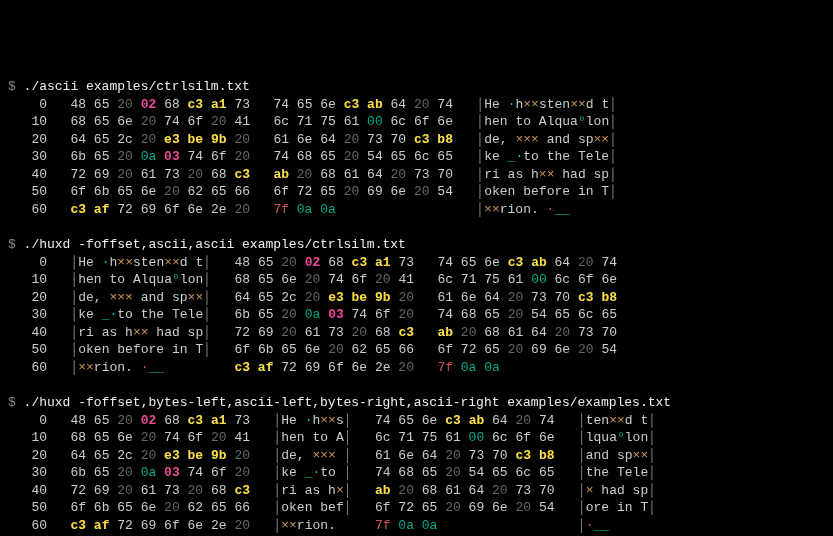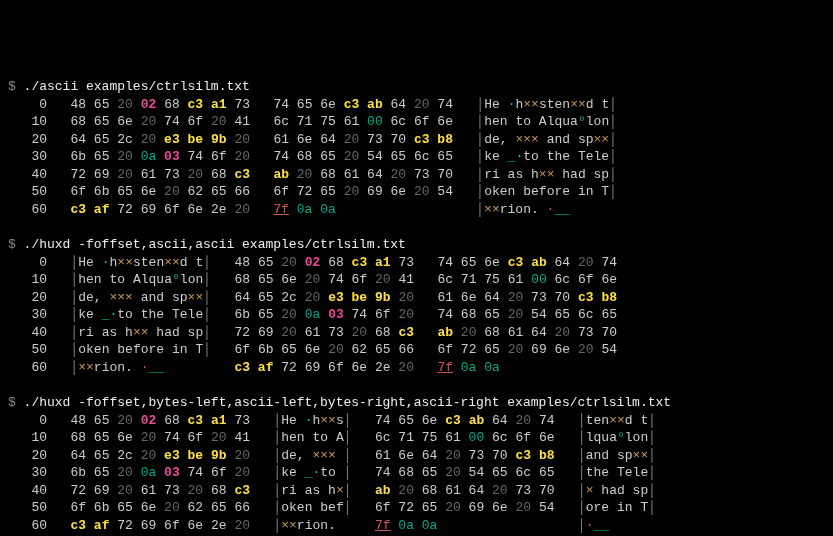--- a/index.html
+++ b/index.html
@@ -24,21 +24,21 @@
   .ascii .nl { color: #0a8; }
   .ascii .sp { color: #666; }
   .ascii .ct { color: #0cc; }
   .ascii .hi { color: #cc9955; }
   .ascii .hf { color: #c55; }
   .b-d  { color: #ccc; }
   .b-sp { color: #666; }
   .b-nl { color: #0a8; }
   .b-ct { color: #ec4899; font-weight: bold; }
   .b-hi { color: #fde047; font-weight: bold; }
-  .b-hf { color: #c55; text-decoration: underline; }
+  .b-hf { color: #c55; }
 </style>
 </head>
 <body>
 
 
 
 <div id="term"><span class="prompt">$ </span><span class="cmd">./ascii examples/ctrlsilm.txt</span>
     <span class="off">0</span>   <span class="b-d">48</span> <span class="b-d">65</span> <span class="b-sp">20</span> <span class="b-ct">02</span> <span class="b-d">68</span> <span class="b-hi">c3</span> <span class="b-hi">a1</span> <span class="b-d">73</span>   <span class="b-d">74</span> <span class="b-d">65</span> <span class="b-d">6e</span> <span class="b-hi">c3</span> <span class="b-hi">ab</span> <span class="b-d">64</span> <span class="b-sp">20</span> <span class="b-d">74</span>   <span class="sep">│</span><span class="ascii"><span class="d">H</span><span class="d">e</span><span class="sp"> </span><span class="ct">·</span><span class="d">h</span><span class="hi">×</span><span class="hi">×</span><span class="d">s</span><span class="d">t</span><span class="d">e</span><span class="d">n</span><span class="hi">×</span><span class="hi">×</span><span class="d">d</span><span class="sp"> </span><span class="d">t</span></span><span class="sep">│</span>
    <span class="off">10</span>   <span class="b-d">68</span> <span class="b-d">65</span> <span class="b-d">6e</span> <span class="b-sp">20</span> <span class="b-d">74</span> <span class="b-d">6f</span> <span class="b-sp">20</span> <span class="b-d">41</span>   <span class="b-d">6c</span> <span class="b-d">71</span> <span class="b-d">75</span> <span class="b-d">61</span> <span class="b-nl">00</span> <span class="b-d">6c</span> <span class="b-d">6f</span> <span class="b-d">6e</span>   <span class="sep">│</span><span class="ascii"><span class="d">h</span><span class="d">e</span><span class="d">n</span><span class="sp"> </span><span class="d">t</span><span class="d">o</span><span class="sp"> </span><span class="d">A</span><span class="d">l</span><span class="d">q</span><span class="d">u</span><span class="d">a</span><span class="nl">⁰</span><span class="d">l</span><span class="d">o</span><span class="d">n</span></span><span class="sep">│</span>
    <span class="off">20</span>   <span class="b-d">64</span> <span class="b-d">65</span> <span class="b-d">2c</span> <span class="b-sp">20</span> <span class="b-hi">e3</span> <span class="b-hi">be</span> <span class="b-hi">9b</span> <span class="b-sp">20</span>   <span class="b-d">61</span> <span class="b-d">6e</span> <span class="b-d">64</span> <span class="b-sp">20</span> <span class="b-d">73</span> <span class="b-d">70</span> <span class="b-hi">c3</span> <span class="b-hi">b8</span>   <span class="sep">│</span><span class="ascii"><span class="d">d</span><span class="d">e</span><span class="d">,</span><span class="sp"> </span><span class="hi">×</span><span class="hi">×</span><span class="hi">×</span><span class="sp"> </span><span class="d">a</span><span class="d">n</span><span class="d">d</span><span class="sp"> </span><span class="d">s</span><span class="d">p</span><span class="hi">×</span><span class="hi">×</span></span><span class="sep">│</span>
@@ -49,21 +49,21 @@
 
 <span class="prompt">$ </span><span class="cmd">./huxd -foffset,ascii,ascii examples/ctrlsilm.txt</span>
     <span class="off">0</span>   <span class="sep">│</span><span class="ascii"><span class="d">H</span><span class="d">e</span><span class="sp"> </span><span class="ct">·</span><span class="d">h</span><span class="hi">×</span><span class="hi">×</span><span class="d">s</span><span class="d">t</span><span class="d">e</span><span class="d">n</span><span class="hi">×</span><span class="hi">×</span><span class="d">d</span><span class="sp"> </span><span class="d">t</span></span><span class="sep">│</span>   <span class="b-d">48</span> <span class="b-d">65</span> <span class="b-sp">20</span> <span class="b-ct">02</span> <span class="b-d">68</span> <span class="b-hi">c3</span> <span class="b-hi">a1</span> <span class="b-d">73</span>   <span class="b-d">74</span> <span class="b-d">65</span> <span class="b-d">6e</span> <span class="b-hi">c3</span> <span class="b-hi">ab</span> <span class="b-d">64</span> <span class="b-sp">20</span> <span class="b-d">74</span>
    <span class="off">10</span>   <span class="sep">│</span><span class="ascii"><span class="d">h</span><span class="d">e</span><span class="d">n</span><span class="sp"> </span><span class="d">t</span><span class="d">o</span><span class="sp"> </span><span class="d">A</span><span class="d">l</span><span class="d">q</span><span class="d">u</span><span class="d">a</span><span class="nl">⁰</span><span class="d">l</span><span class="d">o</span><span class="d">n</span></span><span class="sep">│</span>   <span class="b-d">68</span> <span class="b-d">65</span> <span class="b-d">6e</span> <span class="b-sp">20</span> <span class="b-d">74</span> <span class="b-d">6f</span> <span class="b-sp">20</span> <span class="b-d">41</span>   <span class="b-d">6c</span> <span class="b-d">71</span> <span class="b-d">75</span> <span class="b-d">61</span> <span class="b-nl">00</span> <span class="b-d">6c</span> <span class="b-d">6f</span> <span class="b-d">6e</span>
    <span class="off">20</span>   <span class="sep">│</span><span class="ascii"><span class="d">d</span><span class="d">e</span><span class="d">,</span><span class="sp"> </span><span class="hi">×</span><span class="hi">×</span><span class="hi">×</span><span class="sp"> </span><span class="d">a</span><span class="d">n</span><span class="d">d</span><span class="sp"> </span><span class="d">s</span><span class="d">p</span><span class="hi">×</span><span class="hi">×</span></span><span class="sep">│</span>   <span class="b-d">64</span> <span class="b-d">65</span> <span class="b-d">2c</span> <span class="b-sp">20</span> <span class="b-hi">e3</span> <span class="b-hi">be</span> <span class="b-hi">9b</span> <span class="b-sp">20</span>   <span class="b-d">61</span> <span class="b-d">6e</span> <span class="b-d">64</span> <span class="b-sp">20</span> <span class="b-d">73</span> <span class="b-d">70</span> <span class="b-hi">c3</span> <span class="b-hi">b8</span>
    <span class="off">30</span>   <span class="sep">│</span><span class="ascii"><span class="d">k</span><span class="d">e</span><span class="sp"> </span><span class="nl">_</span><span class="ct">·</span><span class="d">t</span><span class="d">o</span><span class="sp"> </span><span class="d">t</span><span class="d">h</span><span class="d">e</span><span class="sp"> </span><span class="d">T</span><span class="d">e</span><span class="d">l</span><span class="d">e</span></span><span class="sep">│</span>   <span class="b-d">6b</span> <span class="b-d">65</span> <span class="b-sp">20</span> <span class="b-nl">0a</span> <span class="b-ct">03</span> <span class="b-d">74</span> <span class="b-d">6f</span> <span class="b-sp">20</span>   <span class="b-d">74</span> <span class="b-d">68</span> <span class="b-d">65</span> <span class="b-sp">20</span> <span class="b-d">54</span> <span class="b-d">65</span> <span class="b-d">6c</span> <span class="b-d">65</span>
    <span class="off">40</span>   <span class="sep">│</span><span class="ascii"><span class="d">r</span><span class="d">i</span><span class="sp"> </span><span class="d">a</span><span class="d">s</span><span class="sp"> </span><span class="d">h</span><span class="hi">×</span><span class="hi">×</span><span class="sp"> </span><span class="d">h</span><span class="d">a</span><span class="d">d</span><span class="sp"> </span><span class="d">s</span><span class="d">p</span></span><span class="sep">│</span>   <span class="b-d">72</span> <span class="b-d">69</span> <span class="b-sp">20</span> <span class="b-d">61</span> <span class="b-d">73</span> <span class="b-sp">20</span> <span class="b-d">68</span> <span class="b-hi">c3</span>   <span class="b-hi">ab</span> <span class="b-sp">20</span> <span class="b-d">68</span> <span class="b-d">61</span> <span class="b-d">64</span> <span class="b-sp">20</span> <span class="b-d">73</span> <span class="b-d">70</span>
    <span class="off">50</span>   <span class="sep">│</span><span class="ascii"><span class="d">o</span><span class="d">k</span><span class="d">e</span><span class="d">n</span><span class="sp"> </span><span class="d">b</span><span class="d">e</span><span class="d">f</span><span class="d">o</span><span class="d">r</span><span class="d">e</span><span class="sp"> </span><span class="d">i</span><span class="d">n</span><span class="sp"> </span><span class="d">T</span></span><span class="sep">│</span>   <span class="b-d">6f</span> <span class="b-d">6b</span> <span class="b-d">65</span> <span class="b-d">6e</span> <span class="b-sp">20</span> <span class="b-d">62</span> <span class="b-d">65</span> <span class="b-d">66</span>   <span class="b-d">6f</span> <span class="b-d">72</span> <span class="b-d">65</span> <span class="b-sp">20</span> <span class="b-d">69</span> <span class="b-d">6e</span> <span class="b-sp">20</span> <span class="b-d">54</span>
    <span class="off">60</span>   <span class="sep">│</span><span class="ascii"><span class="hi">×</span><span class="hi">×</span><span class="d">r</span><span class="d">i</span><span class="d">o</span><span class="d">n</span><span class="d">.</span><span class="sp"> </span><span class="hf">·</span><span class="nl">_</span><span class="nl">_</span>     </span>    <span class="b-hi">c3</span> <span class="b-hi">af</span> <span class="b-d">72</span> <span class="b-d">69</span> <span class="b-d">6f</span> <span class="b-d">6e</span> <span class="b-d">2e</span> <span class="b-sp">20</span>   <span class="b-hf">7f</span> <span class="b-nl">0a</span> <span class="b-nl">0a</span>               
 
-<span class="prompt">$ </span><span class="cmd">./huxd -foffset,bytes-left,ascii-left,bytes-right,ascii-right examples/ctrlsilm.txt</span>
+<span class="prompt">$ </span><span class="cmd">./huxd -foffset,bytes-left,ascii-left,bytes-right,ascii-right examples/examples.txt</span>
     <span class="off">0</span>   <span class="b-d">48</span> <span class="b-d">65</span> <span class="b-sp">20</span> <span class="b-ct">02</span> <span class="b-d">68</span> <span class="b-hi">c3</span> <span class="b-hi">a1</span> <span class="b-d">73</span>   <span class="sep">│</span><span class="ascii"><span class="d">H</span><span class="d">e</span><span class="sp"> </span><span class="ct">·</span><span class="d">h</span><span class="hi">×</span><span class="hi">×</span><span class="d">s</span></span><span class="sep">│</span>   <span class="b-d">74</span> <span class="b-d">65</span> <span class="b-d">6e</span> <span class="b-hi">c3</span> <span class="b-hi">ab</span> <span class="b-d">64</span> <span class="b-sp">20</span> <span class="b-d">74</span>   <span class="sep">│</span><span class="ascii"><span class="d">t</span><span class="d">e</span><span class="d">n</span><span class="hi">×</span><span class="hi">×</span><span class="d">d</span><span class="sp"> </span><span class="d">t</span></span><span class="sep">│</span>
    <span class="off">10</span>   <span class="b-d">68</span> <span class="b-d">65</span> <span class="b-d">6e</span> <span class="b-sp">20</span> <span class="b-d">74</span> <span class="b-d">6f</span> <span class="b-sp">20</span> <span class="b-d">41</span>   <span class="sep">│</span><span class="ascii"><span class="d">h</span><span class="d">e</span><span class="d">n</span><span class="sp"> </span><span class="d">t</span><span class="d">o</span><span class="sp"> </span><span class="d">A</span></span><span class="sep">│</span>   <span class="b-d">6c</span> <span class="b-d">71</span> <span class="b-d">75</span> <span class="b-d">61</span> <span class="b-nl">00</span> <span class="b-d">6c</span> <span class="b-d">6f</span> <span class="b-d">6e</span>   <span class="sep">│</span><span class="ascii"><span class="d">l</span><span class="d">q</span><span class="d">u</span><span class="d">a</span><span class="nl">⁰</span><span class="d">l</span><span class="d">o</span><span class="d">n</span></span><span class="sep">│</span>
    <span class="off">20</span>   <span class="b-d">64</span> <span class="b-d">65</span> <span class="b-d">2c</span> <span class="b-sp">20</span> <span class="b-hi">e3</span> <span class="b-hi">be</span> <span class="b-hi">9b</span> <span class="b-sp">20</span>   <span class="sep">│</span><span class="ascii"><span class="d">d</span><span class="d">e</span><span class="d">,</span><span class="sp"> </span><span class="hi">×</span><span class="hi">×</span><span class="hi">×</span><span class="sp"> </span></span><span class="sep">│</span>   <span class="b-d">61</span> <span class="b-d">6e</span> <span class="b-d">64</span> <span class="b-sp">20</span> <span class="b-d">73</span> <span class="b-d">70</span> <span class="b-hi">c3</span> <span class="b-hi">b8</span>   <span class="sep">│</span><span class="ascii"><span class="d">a</span><span class="d">n</span><span class="d">d</span><span class="sp"> </span><span class="d">s</span><span class="d">p</span><span class="hi">×</span><span class="hi">×</span></span><span class="sep">│</span>
    <span class="off">30</span>   <span class="b-d">6b</span> <span class="b-d">65</span> <span class="b-sp">20</span> <span class="b-nl">0a</span> <span class="b-ct">03</span> <span class="b-d">74</span> <span class="b-d">6f</span> <span class="b-sp">20</span>   <span class="sep">│</span><span class="ascii"><span class="d">k</span><span class="d">e</span><span class="sp"> </span><span class="nl">_</span><span class="ct">·</span><span class="d">t</span><span class="d">o</span><span class="sp"> </span></span><span class="sep">│</span>   <span class="b-d">74</span> <span class="b-d">68</span> <span class="b-d">65</span> <span class="b-sp">20</span> <span class="b-d">54</span> <span class="b-d">65</span> <span class="b-d">6c</span> <span class="b-d">65</span>   <span class="sep">│</span><span class="ascii"><span class="d">t</span><span class="d">h</span><span class="d">e</span><span class="sp"> </span><span class="d">T</span><span class="d">e</span><span class="d">l</span><span class="d">e</span></span><span class="sep">│</span>
    <span class="off">40</span>   <span class="b-d">72</span> <span class="b-d">69</span> <span class="b-sp">20</span> <span class="b-d">61</span> <span class="b-d">73</span> <span class="b-sp">20</span> <span class="b-d">68</span> <span class="b-hi">c3</span>   <span class="sep">│</span><span class="ascii"><span class="d">r</span><span class="d">i</span><span class="sp"> </span><span class="d">a</span><span class="d">s</span><span class="sp"> </span><span class="d">h</span><span class="hi">×</span></span><span class="sep">│</span>   <span class="b-hi">ab</span> <span class="b-sp">20</span> <span class="b-d">68</span> <span class="b-d">61</span> <span class="b-d">64</span> <span class="b-sp">20</span> <span class="b-d">73</span> <span class="b-d">70</span>   <span class="sep">│</span><span class="ascii"><span class="hi">×</span><span class="sp"> </span><span class="d">h</span><span class="d">a</span><span class="d">d</span><span class="sp"> </span><span class="d">s</span><span class="d">p</span></span><span class="sep">│</span>
    <span class="off">50</span>   <span class="b-d">6f</span> <span class="b-d">6b</span> <span class="b-d">65</span> <span class="b-d">6e</span> <span class="b-sp">20</span> <span class="b-d">62</span> <span class="b-d">65</span> <span class="b-d">66</span>   <span class="sep">│</span><span class="ascii"><span class="d">o</span><span class="d">k</span><span class="d">e</span><span class="d">n</span><span class="sp"> </span><span class="d">b</span><span class="d">e</span><span class="d">f</span></span><span class="sep">│</span>   <span class="b-d">6f</span> <span class="b-d">72</span> <span class="b-d">65</span> <span class="b-sp">20</span> <span class="b-d">69</span> <span class="b-d">6e</span> <span class="b-sp">20</span> <span class="b-d">54</span>   <span class="sep">│</span><span class="ascii"><span class="d">o</span><span class="d">r</span><span class="d">e</span><span class="sp"> </span><span class="d">i</span><span class="d">n</span><span class="sp"> </span><span class="d">T</span></span><span class="sep">│</span>
    <span class="off">60</span>   <span class="b-hi">c3</span> <span class="b-hi">af</span> <span class="b-d">72</span> <span class="b-d">69</span> <span class="b-d">6f</span> <span class="b-d">6e</span> <span class="b-d">2e</span> <span class="b-sp">20</span>   <span class="sep">│</span><span class="ascii"><span class="hi">×</span><span class="hi">×</span><span class="d">r</span><span class="d">i</span><span class="d">o</span><span class="d">n</span><span class="d">.</span><span class="sp"> </span></span>    <span class="b-hf">7f</span> <span class="b-nl">0a</span> <span class="b-nl">0a</span>                  <span class="sep">│</span><span class="ascii"><span class="hf">·</span><span class="nl">_</span><span class="nl">_</span>     </span>
 
 </div>
 

